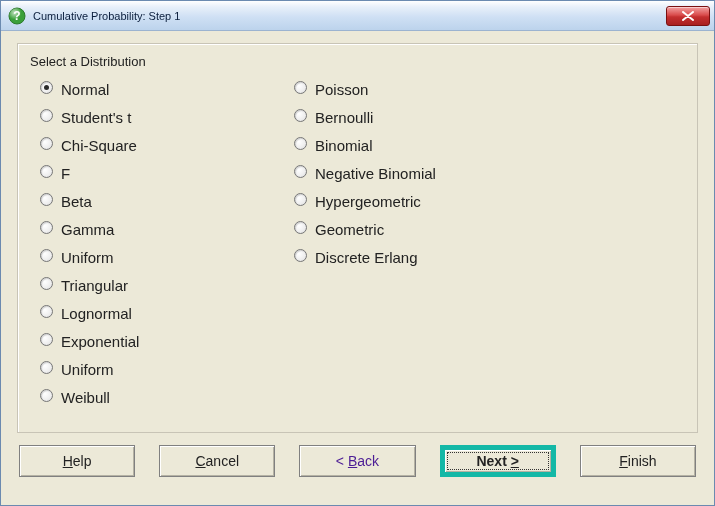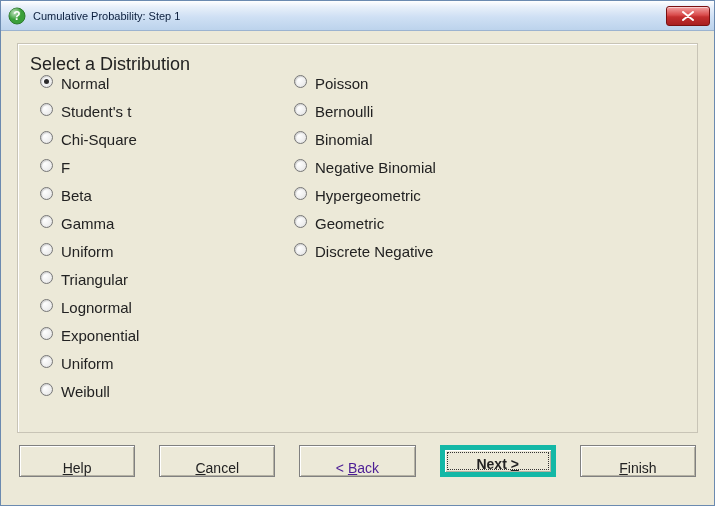--- a/index.html
+++ b/index.html
@@ -65,22 +65,23 @@
   }
   .panel {
     background: #ece9d8;
     border: 1px solid #c8c4b6;
     box-shadow: inset 1px 1px 0 #fff;
     height: 390px;
     padding: 10px 12px 10px 12px;
     position: relative;
   }
   .heading {
-    font-size: 18px;
+    font-size: 13px;
     color: #222;
+    margin-bottom: 12px;
   }
   .cols {
     display: flex;
   }
   .col {
     display: flex;
     flex-direction: column;
   }
   .col.left { width: 260px; padding-left: 10px; }
   .col.right { width: 300px; padding-left: 4px; }
@@ -124,21 +125,21 @@
   }
   .btn {
     width: 118px;
     height: 32px;
     background: #ece9d8;
     border: 1px solid #808080;
     box-shadow: inset 1px 1px 0 #fff, inset -1px -1px 0 #b5b2a4;
     font-size: 14px;
     color: #222;
     display: flex;
-    align-items: flex-end;
+    align-items: center;
     justify-content: center;
     cursor: pointer;
     position: relative;
   }
   .btn.disabled {
     color: #4c1d95;
     cursor: default;
   }
   .btn.default {
     border: 5px solid #14b8a6;
@@ -255,21 +256,21 @@
             <div class="radio-row">
               <div class="radio-dot"></div>
               <span class="radio-label">Hypergeometric</span>
             </div>
             <div class="radio-row">
               <div class="radio-dot"></div>
               <span class="radio-label">Geometric</span>
             </div>
             <div class="radio-row">
               <div class="radio-dot"></div>
-              <span class="radio-label">Discrete Negative</span>
+              <span class="radio-label">Discrete Erlang</span>
             </div>
           </div>
       </div>
     </div>
 
     <div class="button-row">
       <div class="btn" id="btn-help">
           <span><span class="mn">H</span>elp</span>
         </div>
       <div class="btn" id="btn-cancel">

